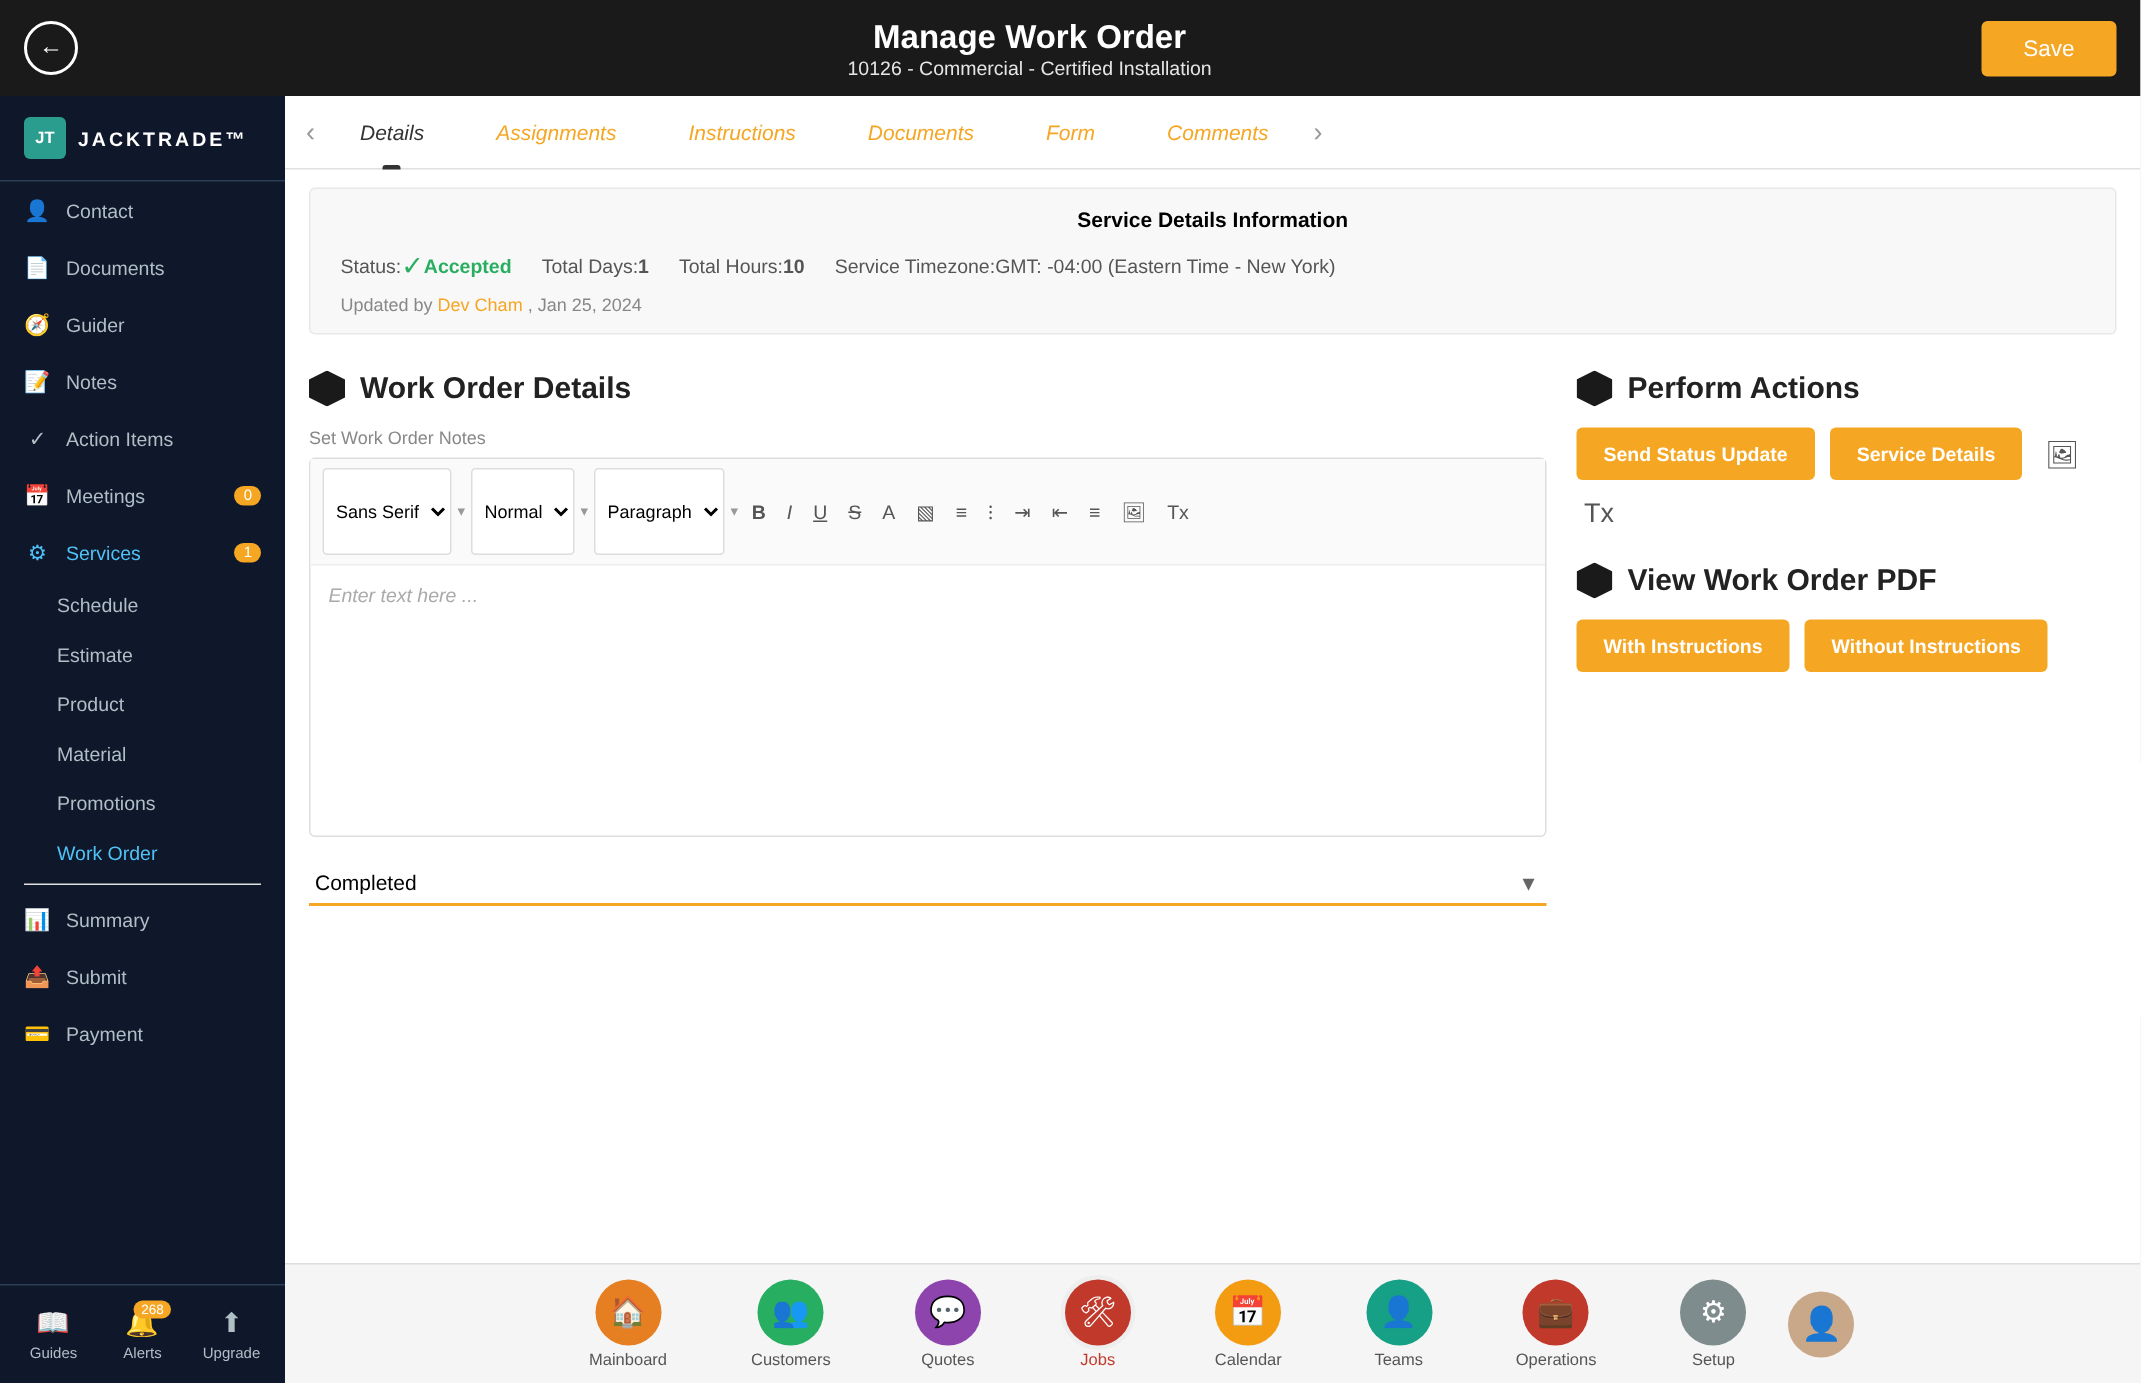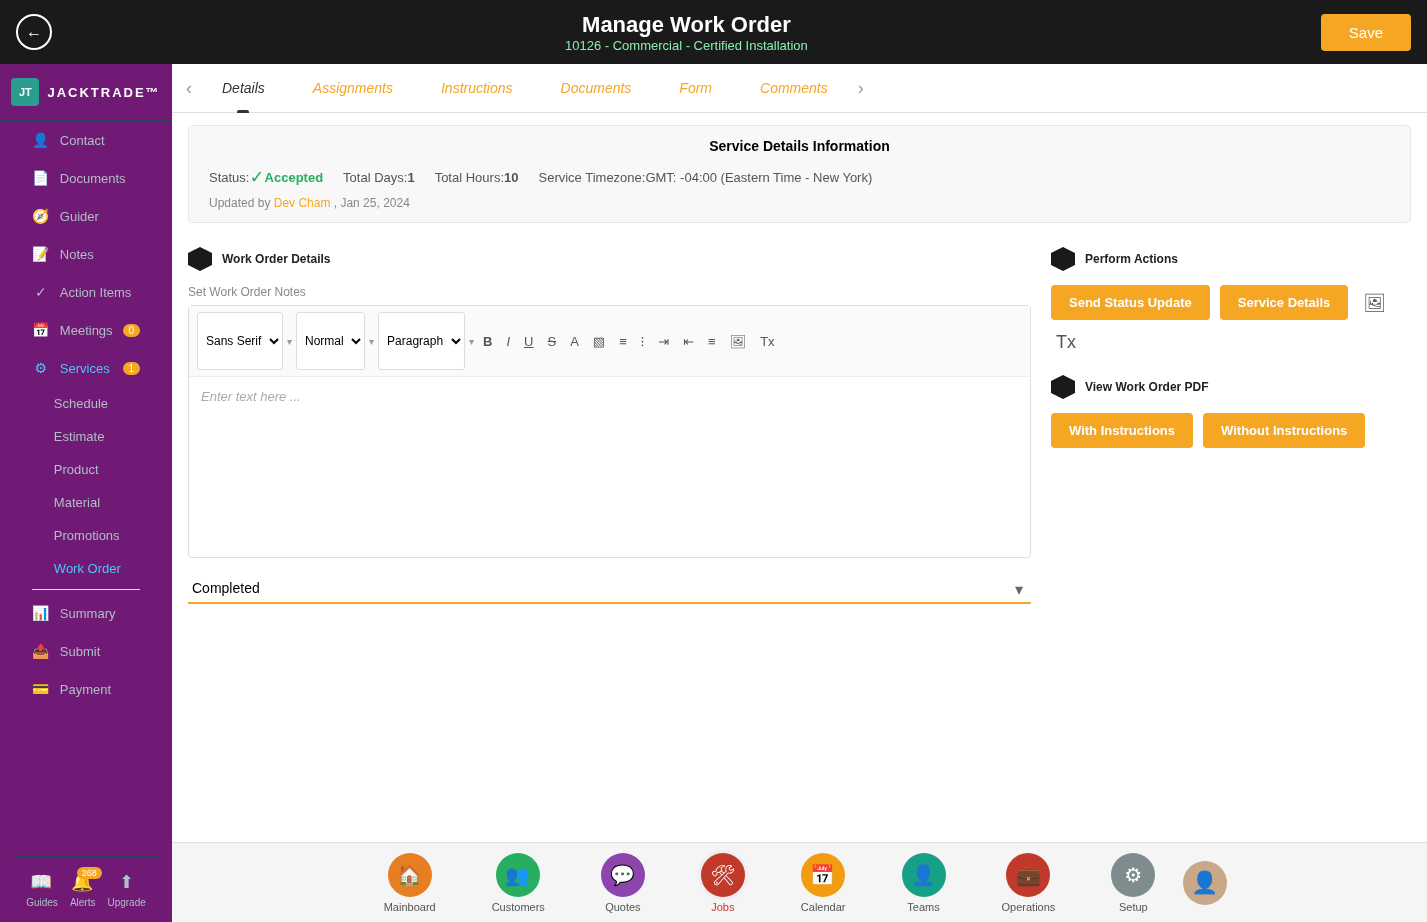--- a/index.html
+++ b/index.html
@@ -11,48 +11,47 @@
       color: white;
       display: flex;
       align-items: center;
       justify-content: space-between;
       padding: 0 16px;
       height: 64px;
       flex-shrink: 0;
     }
     .top-bar-center { text-align: center; }
     .top-bar-title { font-size: 22px; font-weight: 600; }
-    .top-bar-sub { font-size: 13px; color: #86efac; }
+    .top-bar-sub { font-size: 13px; color: #e5e5e5; }
     .back-btn {
       width: 36px; height: 36px; border-radius: 50%; border: 2px solid white;
       background: transparent; color: white; cursor: pointer; display: flex;
       align-items: center; justify-content: center; font-size: 16px;
     }
     .save-btn {
       background: #f5a623; color: white; border: none; padding: 10px 28px;
       border-radius: 4px; font-size: 15px; font-weight: normal; cursor: pointer;
     }
 
     
     .main-layout {
       display: flex;
       flex: 1;
       overflow: hidden;
     }
 
     
     .sidebar {
-      width: 172px;
-      background: #701a75;
+      width: 190px;
+      background: #0f172a;
       color: white;
       display: flex;
       flex-direction: column;
       flex-shrink: 0;
       overflow-y: auto;
-      align-items: center;
     }
     .sidebar-logo {
       padding: 14px 16px;
       border-bottom: 1px solid #2a3f55;
       display: flex;
       align-items: center;
       gap: 8px;
     }
     .logo-icon {
       width: 28px; height: 28px; background: #2a9d8f; border-radius: 4px;
@@ -167,21 +166,21 @@
     .col-right { width: 360px; flex-shrink: 0; }
 
     .section-header {
       display: flex; align-items: center; gap: 10px; margin-bottom: 14px;
     }
     .hex-icon {
       width: 24px; height: 24px; background: #1a1a1a;
       clip-path: polygon(50% 0%, 100% 25%, 100% 75%, 50% 100%, 0% 75%, 0% 25%);
       flex-shrink: 0;
     }
-    .section-title { font-size: 12px; font-weight: bold; color: #222; }
+    .section-title { font-size: 20px; font-weight: bold; color: #222; }
 
     
     .editor-label { font-size: 12px; color: #888; margin-bottom: 6px; }
     .editor-wrapper { border: 1px solid #ddd; border-radius: 4px; }
     .editor-toolbar {
       display: flex; align-items: center; gap: 4px; padding: 6px 8px;
       border-bottom: 1px solid #eee; flex-wrap: wrap; background: #fafafa;
     }
     .toolbar-select {
       border: 1px solid #ddd; border-radius: 3px; padding: 20px 4px;

